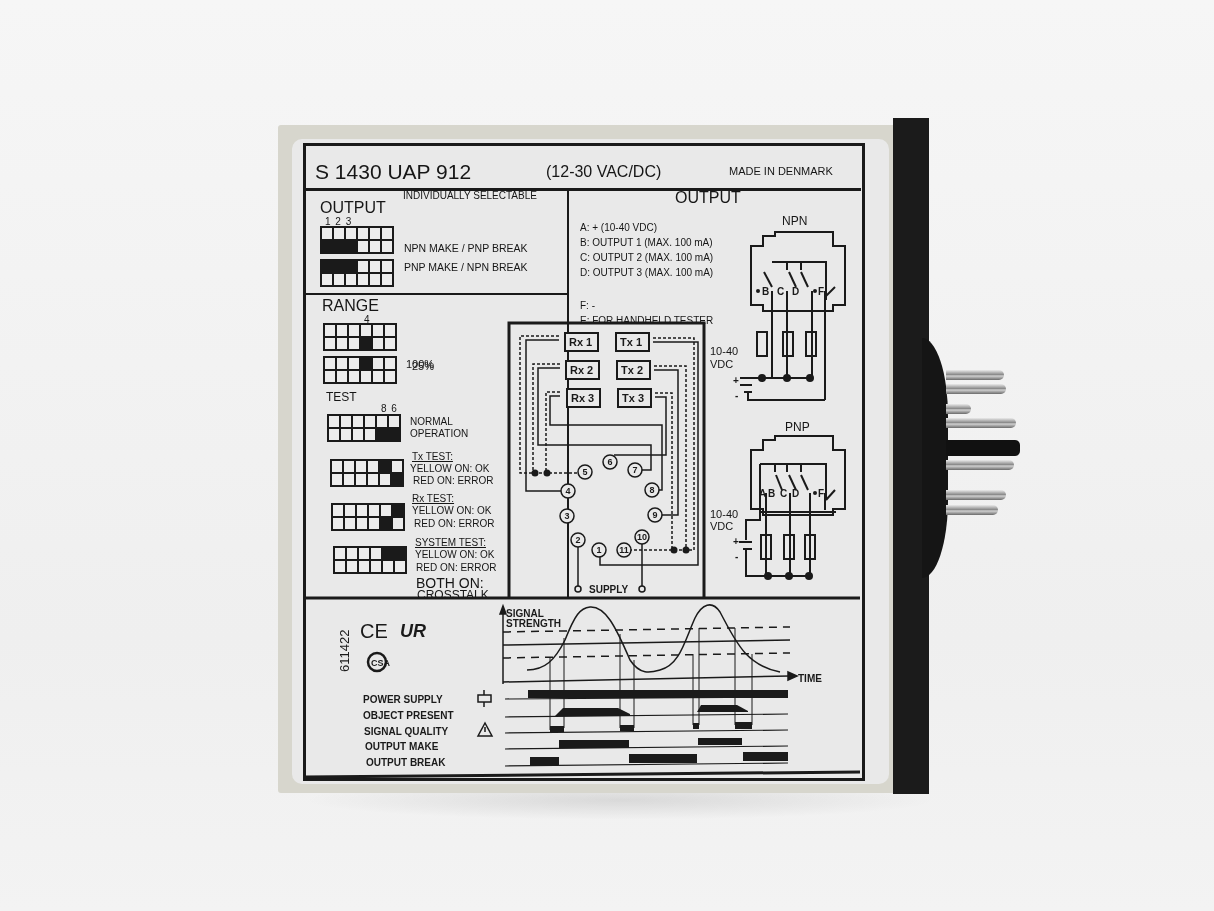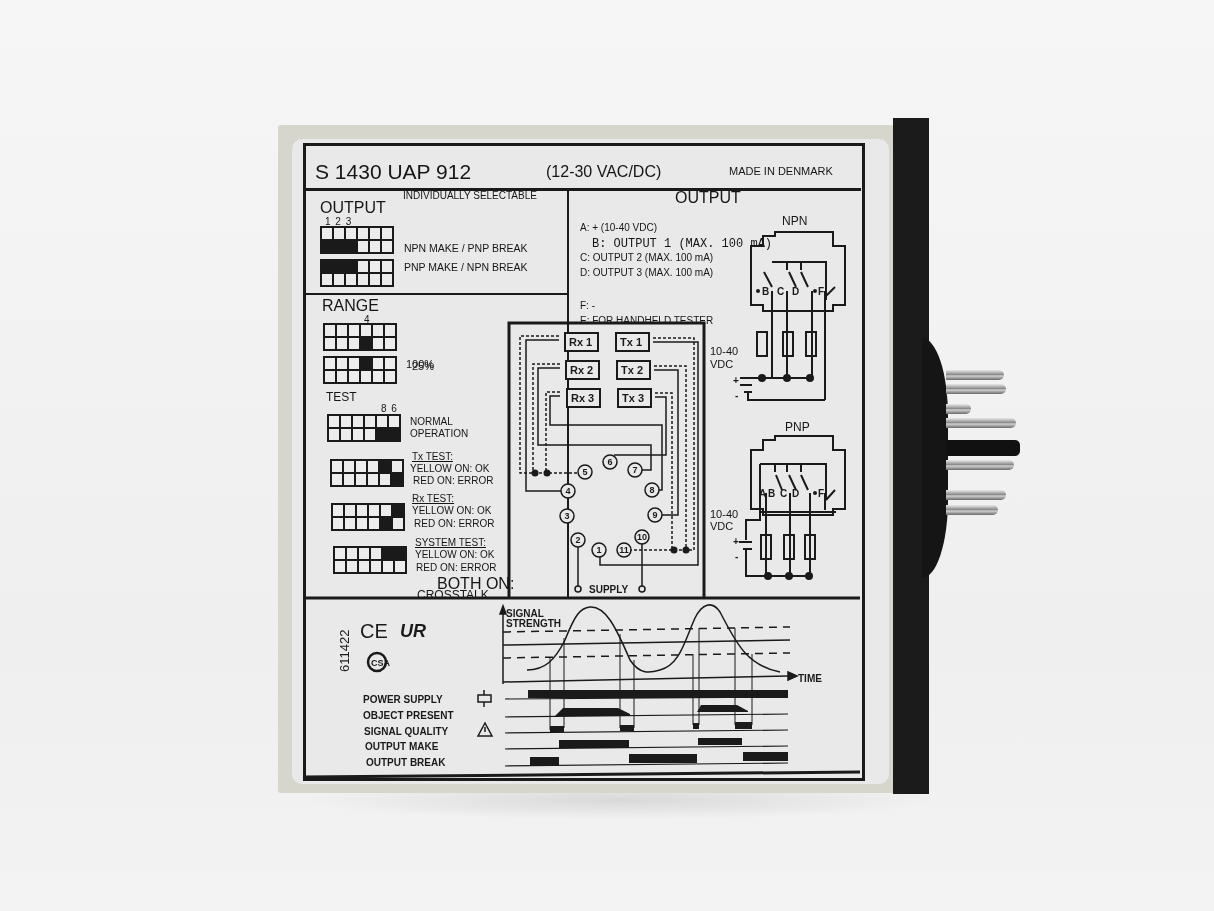--- a/index.html
+++ b/index.html
@@ -180,26 +180,26 @@
   <span></span>
     <span></span>
     <span></span>
     <span></span>
     <span></span>
     <span></span>
 </div>
 <div class="t" style="left:415px;top:537px;font-size:10px;text-decoration:underline;">SYSTEM TEST:</div>
 <div class="t" style="left:415px;top:549px;font-size:10px;">YELLOW ON: OK</div>
 <div class="t" style="left:416px;top:562px;font-size:10px;">RED ON: ERROR</div>
-<div class="t" style="left:437px;top:575px;font-size:16px;">BOTH ON:</div>
+<div class="t" style="left:416px;top:575px;font-size:14px;">BOTH ON:</div>
 <div class="t" style="left:417px;top:588px;font-size:12px;">CROSSTALK</div>
 
 <div class="t" style="left:675px;top:189px;font-size:16px;">OUTPUT</div>
 <div class="t" style="left:580px;top:222px;font-size:10px;font-weight:normal;">A: + (10-40 VDC)</div>
-<div class="t" style="left:592px;top:237px;font-size:12px;font-weight:normal;font-family:Liberation Mono, monospace;">B: OUTPUT 1 (MAX. 100 mA)</div>
+<div class="t" style="left:580px;top:237px;font-size:10px;font-weight:normal;">B: OUTPUT 1 (MAX. 100 mA)</div>
 <div class="t" style="left:580px;top:252px;font-size:10px;font-weight:normal;">C: OUTPUT 2 (MAX. 100 mA)</div>
 <div class="t" style="left:580px;top:267px;font-size:10px;font-weight:normal;">D: OUTPUT 3 (MAX. 100 mA)</div>
 <div class="t" style="left:580px;top:283px;font-size:10px;font-weight:normal;margin-top:32px;">E: FOR HANDHELD TESTER</div>
 <div class="t" style="left:580px;top:300px;font-size:10px;font-weight:normal;">F: -</div>
 
 <div class="t" style="left:782px;top:214px;font-size:12px;">NPN</div>
 <div class="t" style="left:785px;top:420px;font-size:12px;">PNP</div>
 <div class="t" style="left:710px;top:345px;font-size:11px;">10-40</div>
 <div class="t" style="left:710px;top:358px;font-size:11px;">VDC</div>
 <div class="t" style="left:710px;top:508px;font-size:11px;">10-40</div>

